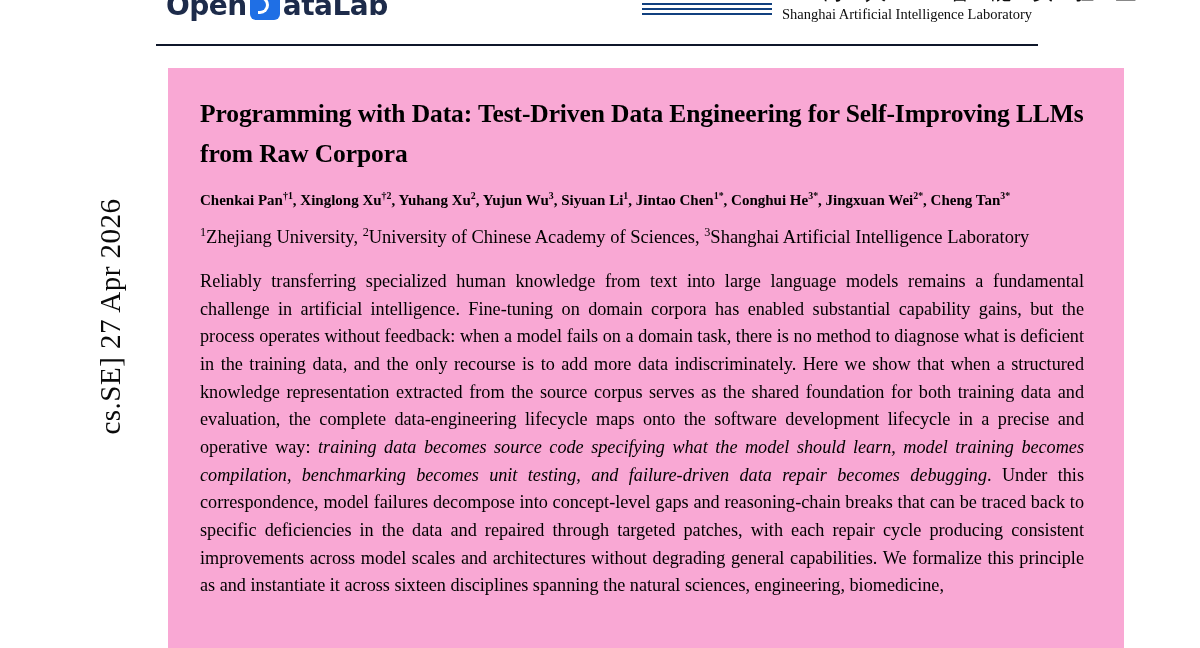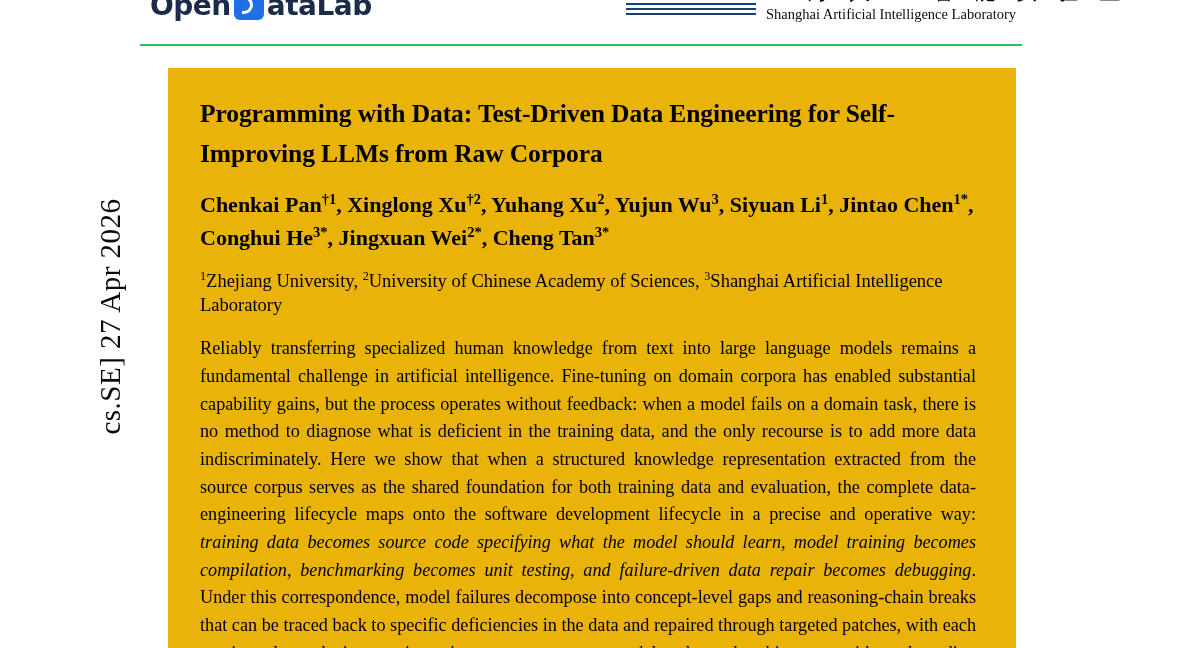--- a/index.html
+++ b/index.html
@@ -35,25 +35,25 @@
     font-size: 29px;
     letter-spacing: 0.5px;
     color: #0a0a0a;
     white-space: nowrap;
     text-align: center;
   }
 
   
   .header {
     position: absolute;
-    left: 140px;
+    left: 156px;
     top: 0px;
     width: 882px;
     height: 44px;
-    border-bottom: 2px solid #22c55e;
+    border-bottom: 2px solid #0f172a;
   }
 
   .logo-opendatalab {
     position: absolute;
     left: 10px;
     top: -12px;
     height: 34px;
     display: flex;
     align-items: center;
     font-family: "DejaVu Sans", sans-serif;
@@ -126,40 +126,40 @@
     font-size: 14.5px;
     color: #0d0d0d;
     white-space: nowrap;
   }
 
   
   .paper {
     position: absolute;
     left: 168px;
     top: 68px;
-    width: 848px;
+    width: 956px;
     height: 580px;
-    background: #eab308;
+    background: #f9a8d4;
     box-sizing: border-box;
     padding: 26px 40px 0 32px;
   }
 
   .title {
     font-family: "Liberation Serif", serif;
     font-weight: bold;
     font-size: 25.5px;
     line-height: 1.55;
     margin: 0 0 16px 0;
     letter-spacing: -0.1px;
   }
 
   .authors {
     font-family: "Liberation Serif", serif;
     font-weight: bold;
-    font-size: 22px;
+    font-size: 15px;
     line-height: 1.48;
     margin: 0 0 14px 0;
   }
   .authors sup, .affil sup {
     font-size: 0.66em;
     font-weight: bold;
   }
 
   .affil {
     font-family: "Liberation Serif", serif;

